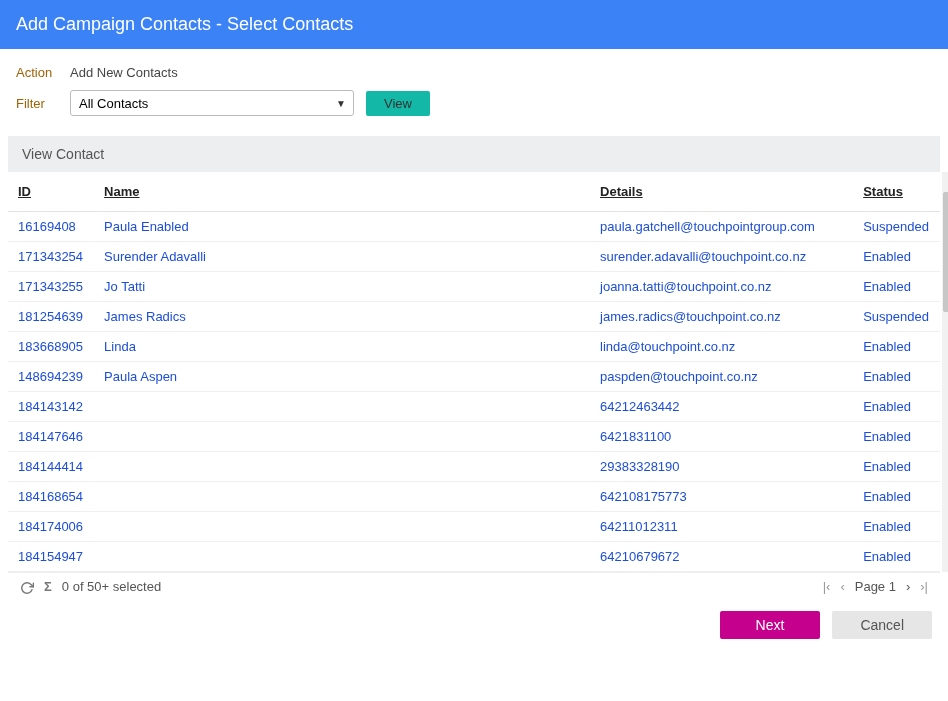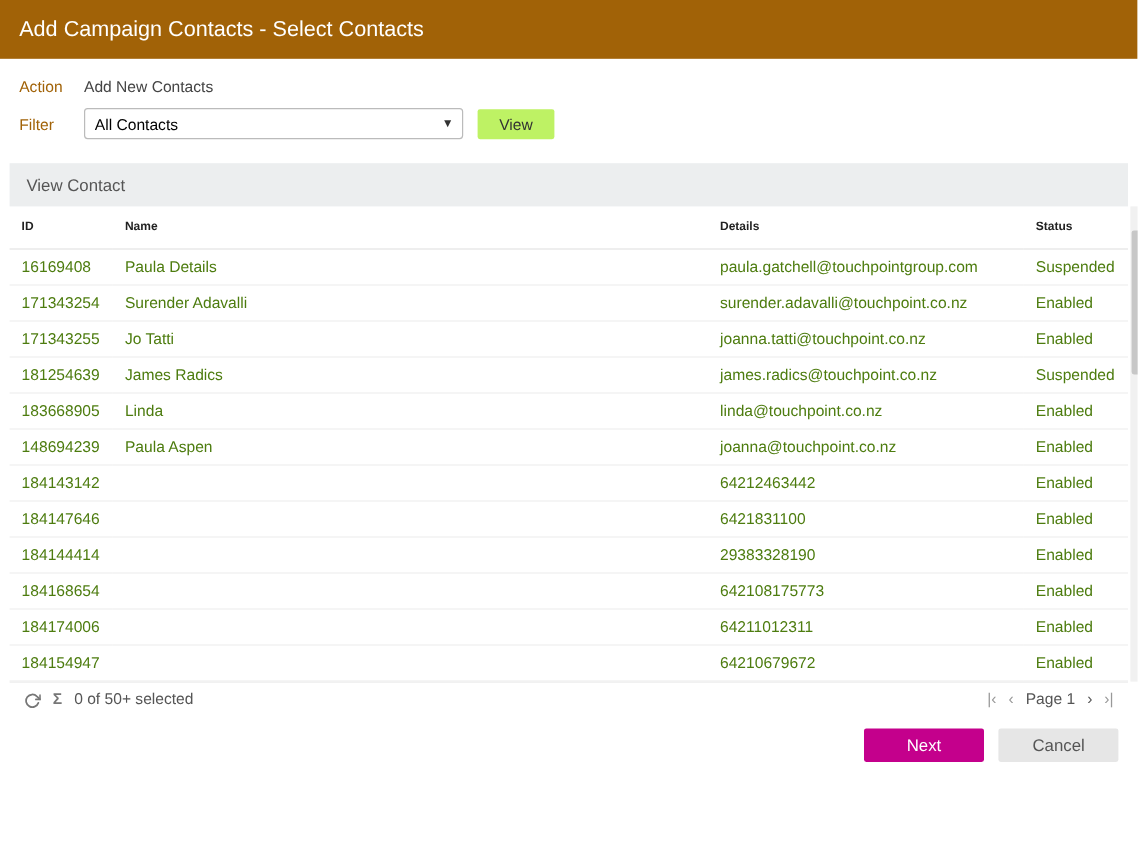--- a/index.html
+++ b/index.html
@@ -5,21 +5,21 @@
   * { box-sizing: border-box; }
   body {
     margin: 0;
     font-family: Arial, Helvetica, sans-serif;
     font-size: 13px;
     color: #333;
     background: #fff;
     width: 948px;
   }
   .titlebar {
-    background: #a16207;
+    background: #3b82f6;
     color: #fff;
     font-size: 18px;
     padding: 14px 16px;
   }
   .controls {
     padding: 16px 16px 10px 16px;
   }
   .control-row {
     display: flex;
     align-items: center;
@@ -28,21 +28,21 @@
   }
   .control-label {
     width: 42px;
     color: #a16207;
   }
   .action-link {
     color: #444;
     cursor: pointer;
   }
   .filter-select {
-    width: 316px;
+    width: 284px;
     height: 26px;
     border: 1px solid #bbb;
     border-radius: 3px;
     padding: 2px 22px 2px 8px;
     font-size: 13px;
     background: #fff;
     appearance: none;
     -webkit-appearance: none;
     position: relative;
   }
@@ -53,21 +53,21 @@
   .select-caret {
     position: absolute;
     right: 8px;
     top: 50%;
     transform: translateY(-50%);
     pointer-events: none;
     font-size: 10px;
     color: #333;
   }
   .view-btn {
-    background: #bef264;
+    background: #14b8a6;
     border: none;
     padding: 5px 18px;
     font-size: 13px;
     color: #333;
     cursor: pointer;
     border-radius: 2px;
   }
   .section-header {
     background: #eceeef;
     color: #555;
@@ -79,29 +79,30 @@
     margin: 0 8px;
     position: relative;
   }
   table.contacts {
     width: 100%;
     border-collapse: collapse;
   }
   table.contacts th {
     text-align: left;
     font-weight: bold;
-    font-size: 10px;
+    font-size: 13px;
     padding: 12px 10px 12px 10px;
     color: #222;
     border-bottom: 1px solid #e3e3e3;
+    text-decoration: underline;
   }
   table.contacts td {
     padding: 7px 10px;
     font-size: 13px;
-    color: #4d7c0f;
+    color: #1d4ed8;
     border-bottom: 1px solid #efefef;
   }
   .col-id { width: 80px; }
   .col-name { width: 490px; }
   .col-details { width: 260px; }
   .col-status { width: 80px; }
   .scrollbar-fake {
     position: absolute;
     right: -14px;
     top: 0;
@@ -203,21 +204,21 @@
       <tr>
         <th class="col-id">ID</th>
         <th class="col-name">Name</th>
         <th class="col-details">Details</th>
         <th class="col-status">Status</th>
       </tr>
     </thead>
     <tbody id="contacts-body">
         <tr>
           <td>16169408</td>
-          <td>Paula Details</td>
+          <td>Paula Enabled</td>
           <td>paula.gatchell@touchpointgroup.com</td>
           <td>Suspended</td>
         </tr>
         <tr>
           <td>171343254</td>
           <td>Surender Adavalli</td>
           <td>surender.adavalli@touchpoint.co.nz</td>
           <td>Enabled</td>
         </tr>
         <tr>
@@ -234,21 +235,21 @@
         </tr>
         <tr>
           <td>183668905</td>
           <td>Linda</td>
           <td>linda@touchpoint.co.nz</td>
           <td>Enabled</td>
         </tr>
         <tr>
           <td>148694239</td>
           <td>Paula Aspen</td>
-          <td>joanna@touchpoint.co.nz</td>
+          <td>paspden@touchpoint.co.nz</td>
           <td>Enabled</td>
         </tr>
         <tr>
           <td>184143142</td>
           <td></td>
           <td>64212463442</td>
           <td>Enabled</td>
         </tr>
         <tr>
           <td>184147646</td>

